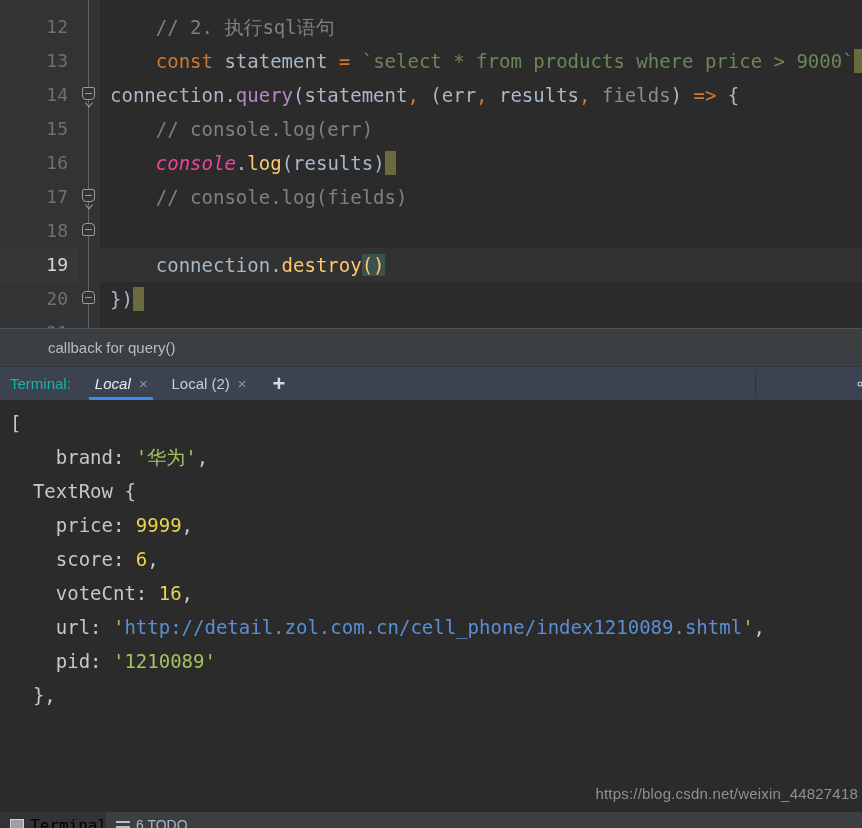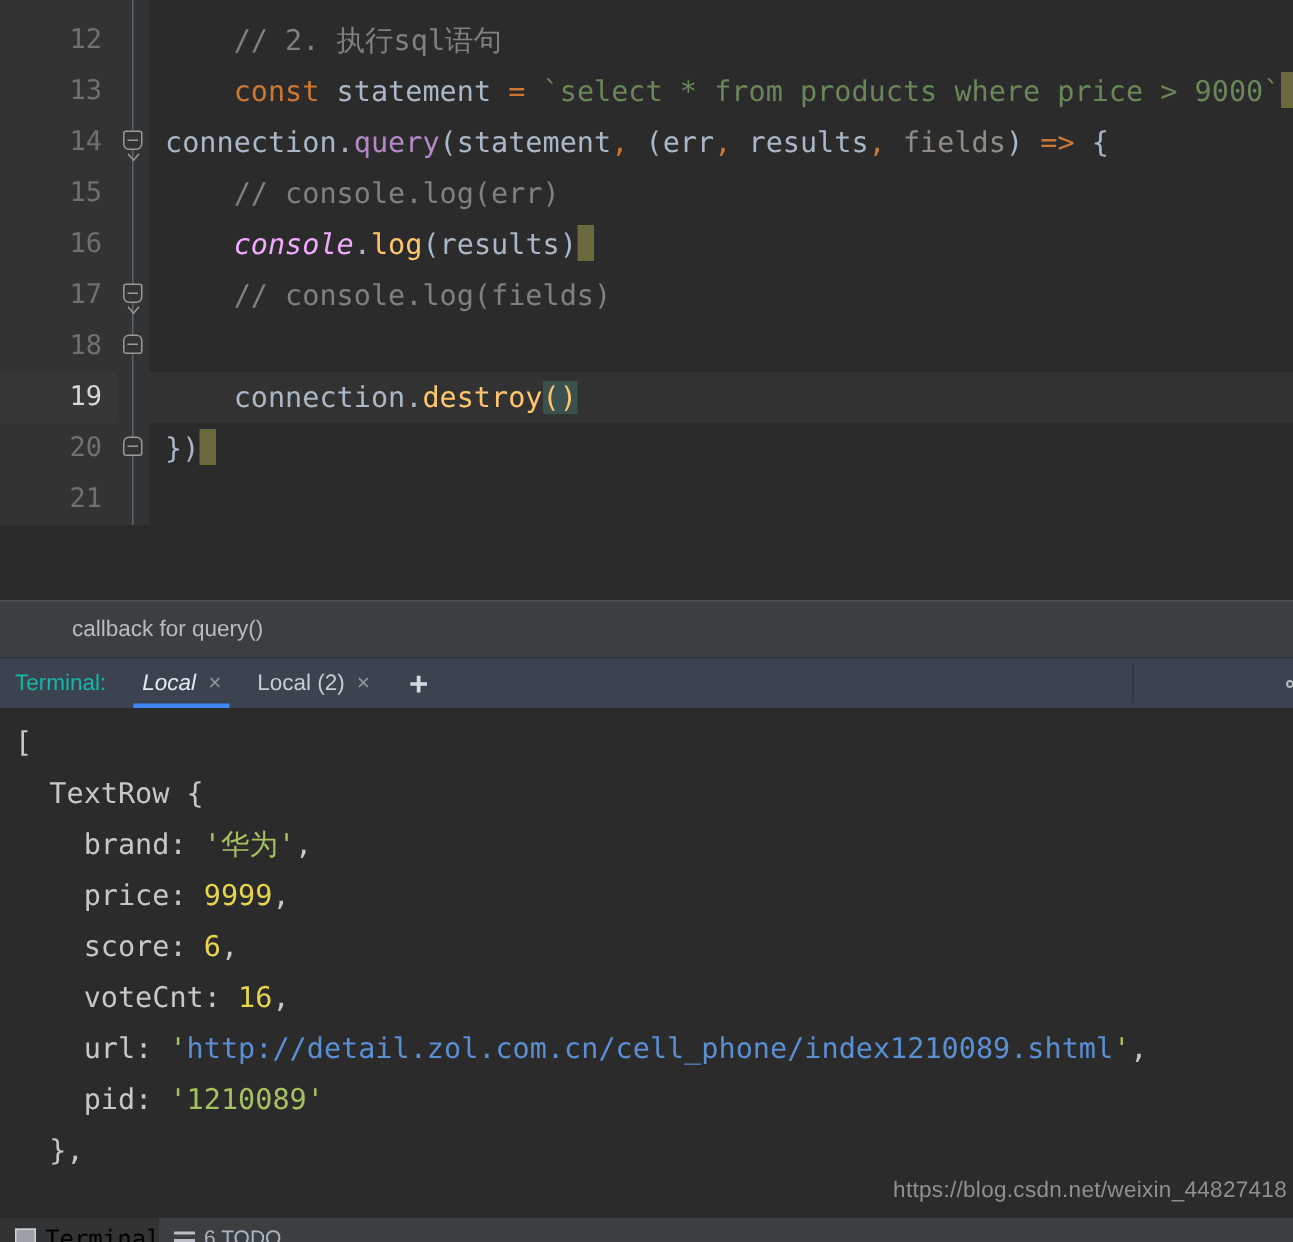--- a/index.html
+++ b/index.html
@@ -15,21 +15,21 @@
     position: relative;
     width: 862px; height: 828px;
     display: flex;
     flex-direction: column;
     background: #2b2b2b;
   }
 
   
   .editor {
     position: relative;
-    height: 400px;
+    height: 328px;
     background: #2b2b2b;
     overflow: hidden;
   }
   .code-line {
     position: relative;
     height: 34px;
     display: flex;
     align-items: center;
     white-space: pre;
   }
@@ -111,21 +111,21 @@
   }
 
   
   .t-comment  { color: #808080; }
   .t-kw       { color: #cc7832; }
   .t-string   { color: #6a8759; }
   .t-method   { color: #b389c5; }
   .t-fn       { color: #ffc66d; }
   .t-dim      { color: #908b84; }
   .t-punc     { color: #cc7832; }
-  .t-global   { color: #f0abfc; font-style: italic; }
+  .t-global   { color: #ec4899; font-style: italic; }
   .t-plain    { color: #a9b7c6; }
   .match-br   { background: #3b514d; color: #ffc66d; }
 
   .caret-block {
     display: inline-block;
     width: 11px; height: 24px;
     vertical-align: -5px;
     background: #6b6a3f;
   }
 
@@ -359,22 +359,22 @@
           <path fill="#c9ced3" d="M8 5.4a2.6 2.6 0 100 5.2 2.6 2.6 0 000-5.2zm0 1.3a1.3 1.3 0 110 2.6 1.3 1.3 0 010-2.6z"></path>
           <path fill="#c9ced3" d="M7.2 1h1.6l.3 1.6 1.2.5L11.7 2l1.1 1.1-1.1 1.4.5 1.2L13.8 6v1.6l-1.6.3-.5 1.2 1.1 1.4-1.1 1.1-1.4-1.1-1.2.5L8.8 13H7.2l-.3-1.6-1.2-.5-1.4 1.1-1.1-1.1 1.1-1.4-.5-1.2L2.2 8V6.4l1.6-.3.5-1.2L3.2 3.5 4.3 2.4l1.4 1.1 1.2-.5z" opacity="0"></path>
         </svg>
       </span>
     </div>
   </div>
 
   <div class="terminal">
     <div id="term-lines">
         <div class="tline"><span class="o-punc">[</span></div>
+        <div class="tline"><span class="o-key">    brand: </span><span class="o-str">'华为'</span><span class="o-punc">,</span></div>
         <div class="tline"><span class="o-key">  TextRow {</span></div>
-        <div class="tline"><span class="o-key">    brand: </span><span class="o-str">'华为'</span><span class="o-punc">,</span></div>
         <div class="tline"><span class="o-key">    price: </span><span class="o-num">9999</span><span class="o-punc">,</span></div>
         <div class="tline"><span class="o-key">    score: </span><span class="o-num">6</span><span class="o-punc">,</span></div>
         <div class="tline"><span class="o-key">    voteCnt: </span><span class="o-num">16</span><span class="o-punc">,</span></div>
         <div class="tline"><span class="o-key">    url: </span><span class="o-str">'</span><span class="o-link">http://detail.zol.com.cn/cell_phone/index1210089.shtml</span><span class="o-str">'</span><span class="o-punc">,</span></div>
         <div class="tline"><span class="o-key">    pid: </span><span class="o-str">'1210089'</span></div>
         <div class="tline"><span class="o-key">  },</span></div>
       </div>
     <div class="watermark">https://blog.csdn.net/weixin_44827418</div>
   </div>
 

